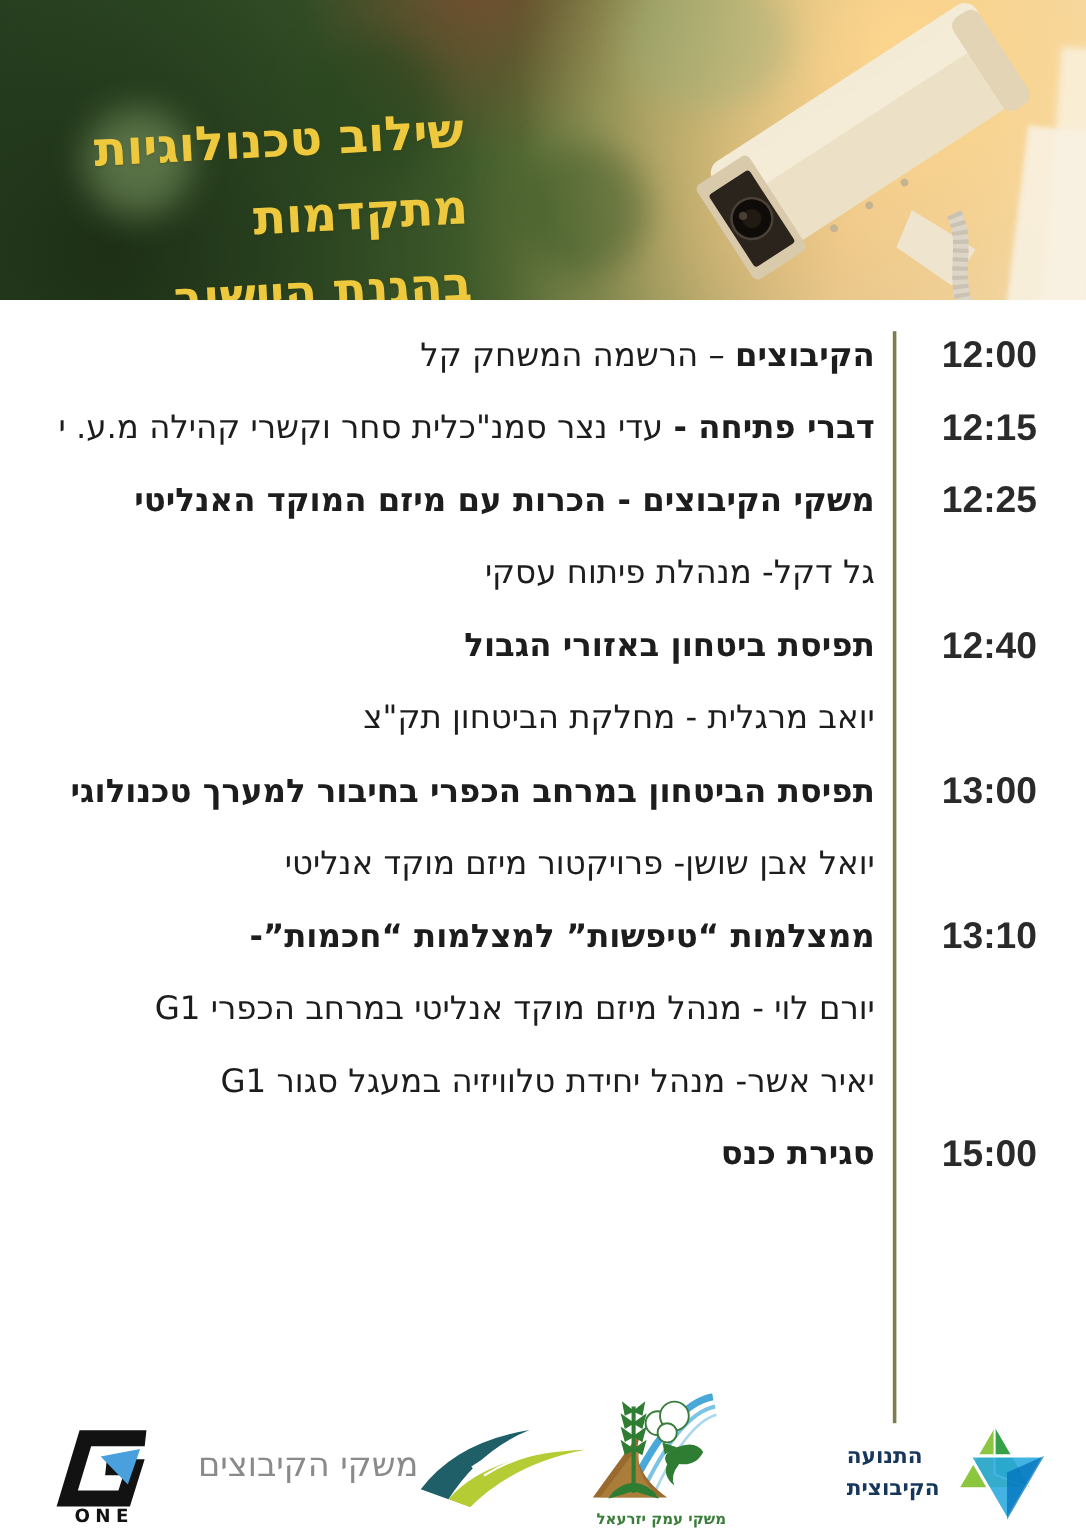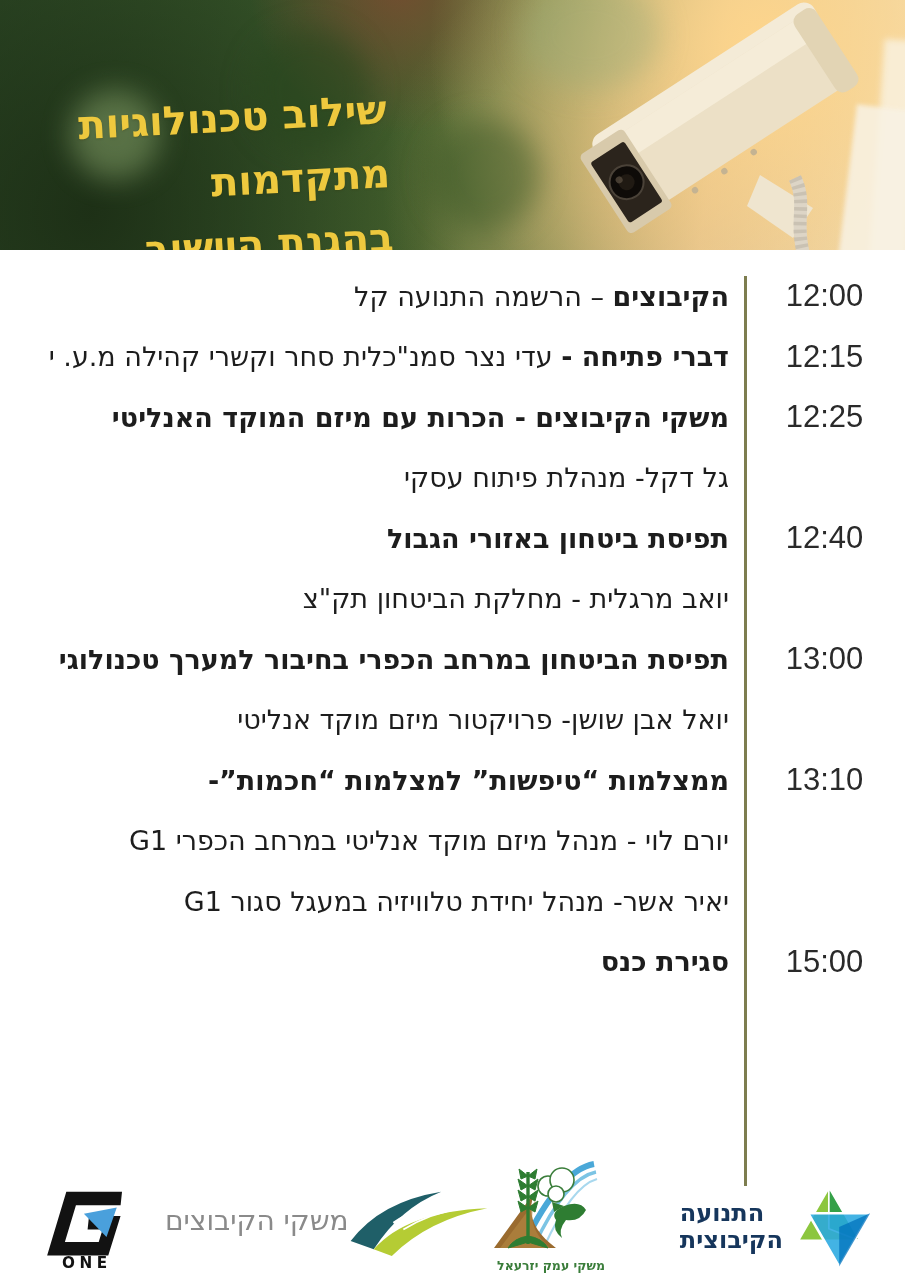--- a/index.html
+++ b/index.html
@@ -31,33 +31,33 @@
     text-shadow:0 1px 2px rgba(60,50,0,.25);
   }
   .cam-svg{position:absolute;right:0;top:0;width:360px;height:250px;}
   
   .schedule{position:absolute;left:0;top:266px;width:905px;direction:rtl;}
   .divider{position:absolute;right:158px;top:276px;width:3px;height:910px;background:var(--divider-olive,#7d7d4f);}
   .s-row{display:flex;direction:rtl;height:60.5px;align-items:center;}
   .s-time{
     width:161px;flex:0 0 161px;text-align:center;direction:ltr;
     font-family:"Liberation Sans","DejaVu Sans",sans-serif;
-    font-size:31px;color:#2a2a2a;letter-spacing:0px;
+    font-size:31px;color:#2a2a2a;letter-spacing:0px;font-weight:bold;
   }
   .s-text{flex:1;text-align:right;padding-left:6px;padding-right:15px;font-size:27px;color:#1d1d1d;white-space:nowrap;}
   .t-bold{font-weight:700;}
   .t-reg{font-weight:400;}
   
   .logo-gone{position:absolute;left:40px;top:1186px;width:90px;height:86px;}
   .logo-mishkei{position:absolute;left:165px;top:1190px;display:flex;align-items:center;}
   .logo-mishkei .mk-label{font-size:28px;color:var(--logo-gray,#8a8a8a);padding-bottom:6px;direction:rtl;}
   .logo-emek{position:absolute;left:480px;top:1156px;width:125px;text-align:right;}
   .logo-emek .ek-label{font-size:12.5px;font-weight:700;color:var(--emek-green,#3a7d3a);direction:rtl;margin-top:-2px;}
   .logo-tnua{position:absolute;right:28px;top:1184px;display:flex;align-items:center;gap:8px;}
-  .logo-tnua .tn-label{direction:rtl;text-align:left;font-weight:700;font-size:24px;line-height:27px;color:var(--logo-navy,#16365c);}
+  .logo-tnua .tn-label{direction:rtl;text-align:left;font-weight:700;font-size:18px;line-height:27px;color:var(--logo-navy,#16365c);}
 </style>
 </head>
 <body>
 
 <div class="page">
 
   <div class="hero">
     <div class="bokeh b1"></div>
     <div class="bokeh b2"></div>
     <div class="bokeh b3"></div>
@@ -92,21 +92,21 @@
       <div>שילוב טכנולוגיות מתקדמות</div>
       <div>בהגנת היישוב</div>
     </div>
   </div>
 
   <div class="divider"></div>
   <div class="schedule">
     <div>
     <div class="s-row">
       <div class="s-time">12:00</div>
-      <div class="s-text"><span class="t-bold">הקיבוצים</span><span class="t-reg"> – הרשמה התנועה קל</span></div>
+      <div class="s-text"><span class="t-bold">הקיבוצים</span><span class="t-reg"> – הרשמה המשחק קל</span></div>
     </div>
 
     <div class="s-row">
       <div class="s-time">12:15</div>
       <div class="s-text"><span class="t-bold">דברי פתיחה -</span><span class="t-reg"> עדי נצר סמנ"כלית סחר וקשרי קהילה מ.ע. י</span></div>
     </div>
 
     <div class="s-row">
       <div class="s-time">12:25</div>
       <div class="s-text"><span class="t-bold">משקי הקיבוצים - הכרות עם מיזם המוקד האנליטי</span><span class="t-reg"></span></div>

